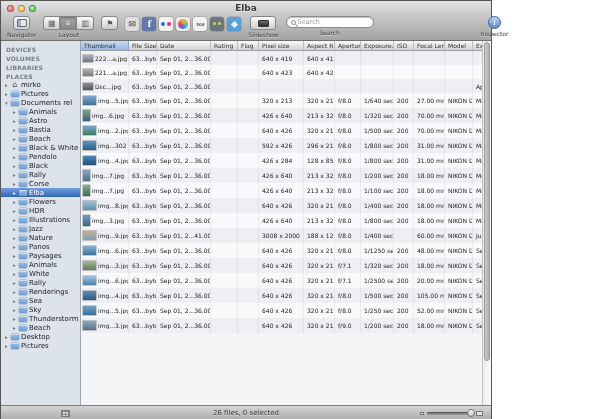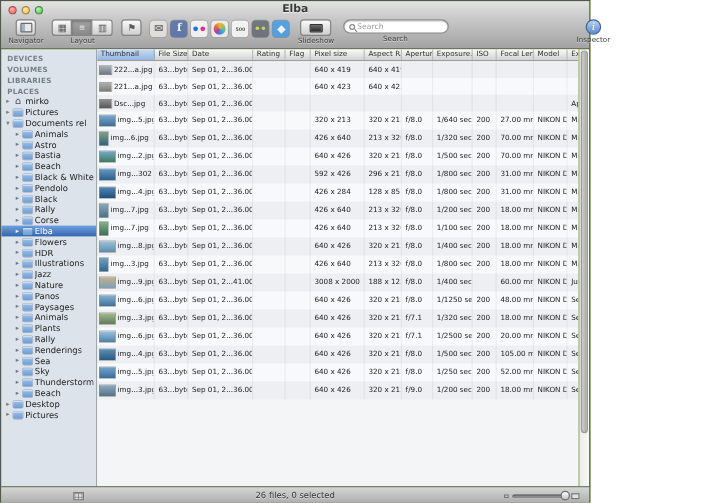--- a/index.html
+++ b/index.html
@@ -277,21 +277,21 @@
           <span class="sb-label">Paysages</span>
         </div>
         <div class="sb-item d1">
           <span class="disc">▸</span>
           <span class="fico folder"></span>
           <span class="sb-label">Animals</span>
         </div>
         <div class="sb-item d1">
           <span class="disc">▸</span>
           <span class="fico folder"></span>
-          <span class="sb-label">Plants</span>
+          <span class="sb-label">White</span>
         </div>
         <div class="sb-item d1">
           <span class="disc">▸</span>
           <span class="fico folder"></span>
           <span class="sb-label">Rally</span>
         </div>
         <div class="sb-item d1">
           <span class="disc">▸</span>
           <span class="fico folder"></span>
           <span class="sb-label">Renderings</span>

